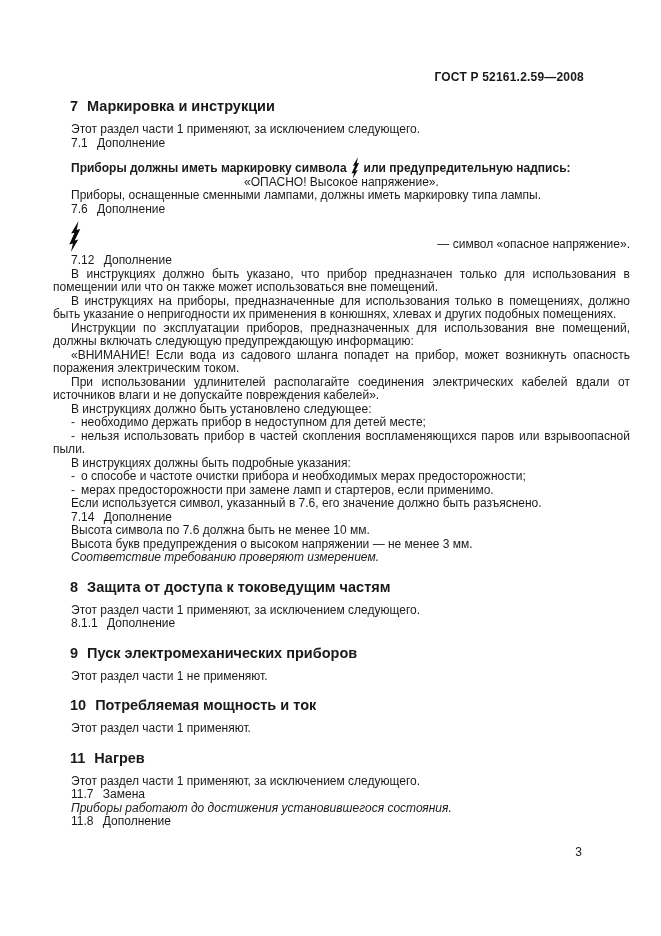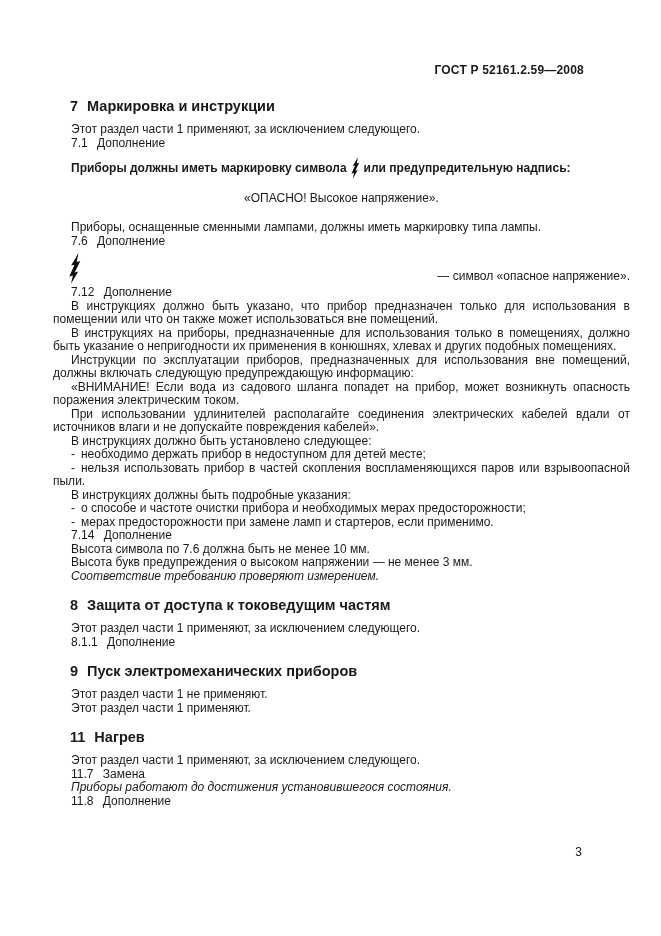--- a/index.html
+++ b/index.html
@@ -4,33 +4,33 @@
 <style>
   html,body { margin:0; padding:0; }
   body {
     width:661px; height:936px; background:#ffffff;
     font-family:"Liberation Sans", sans-serif; color:#1a1a1a;
   }
   .page {
     position:relative; width:661px; height:936px; background:#fff; overflow:hidden;
   }
   .doc-header {
-    position:absolute; top:63px; right:77px;
+    position:absolute; top:70px; right:77px;
     font-size:12px; font-weight:bold; letter-spacing:0.2px;
   }
   .page-body {
     position:absolute; top:84px; left:53px; width:577px;
     font-size:12px; line-height:13.5px;
   }
   .para {
     margin:0; text-indent:18px; text-align:justify;
   }
   .para.italic { font-style:italic; }
   .center-line {
-    margin:16px; text-align:center; text-indent:0;
+    margin:0; text-align:center; text-indent:0;
   }
   .section-heading {
     font-size:14.5px; line-height:18px; font-weight:bold;
     margin:13px 0 8px 0; padding-left:17px;
   }
   .section-heading .h2num { margin-right:9px; }
   .sym-para { margin-top:12px;font-weight:bold; }
   .inline-bolt { vertical-align:middle; margin:-9px 4px -7px 4px; }
   .symbol-row {
     display:flex; align-items:flex-end;
@@ -67,29 +67,31 @@
       <p class="para">В инструкциях на приборы, предназначенные для использования только в помещениях, должно быть указание о непригодности их применения в конюшнях, хлевах и других подобных помещениях.</p>
       <p class="para">Инструкции по эксплуатации приборов, предназначенных для использования вне помещений, должны включать следующую предупреждающую информацию:</p>
       <p class="para">«ВНИМАНИЕ! Если вода из садового шланга попадет на прибор, может возникнуть опасность поражения электрическим током.</p>
       <p class="para">При использовании удлинителей располагайте соединения электрических кабелей вдали от источников влаги и не допускайте повреждения кабелей».</p>
       <p class="para">В инструкциях должно быть установлено следующее:</p>
       <p class="para">- необходимо держать прибор в недоступном для детей месте;</p>
       <p class="para">- нельзя использовать прибор в частей скопления воспламеняющихся паров или взрывоопасной пыли.</p>
       <p class="para">В инструкциях должны быть подробные указания:</p>
       <p class="para">- о способе и частоте очистки прибора и необходимых мерах предосторожности;</p>
       <p class="para">- мерах предосторожности при замене ламп и стартеров, если применимо.</p>
+      <p class="para">Если используется символ, указанный в 7.6, его значение должно быть разъяснено.</p>
       <p class="para">7.14  Дополнение</p>
       <p class="para">Высота символа по 7.6 должна быть не менее 10 мм.</p>
       <p class="para">Высота букв предупреждения о высоком напряжении — не менее 3 мм.</p>
       <p class="para italic">Соответствие требованию проверяют измерением.</p>
       <div class="section-heading"><span class="h2num">8</span><span>Защита от доступа к токоведущим частям</span></div>
       <p class="para">Этот раздел части 1 применяют, за исключением следующего.</p>
       <p class="para">8.1.1  Дополнение</p>
       <div class="section-heading"><span class="h2num">9</span><span>Пуск электромеханических приборов</span></div>
       <p class="para">Этот раздел части 1 не применяют.</p>
+      <div class="section-heading"><span class="h2num">10</span><span>Потребляемая мощность и ток</span></div>
       <p class="para">Этот раздел части 1 применяют.</p>
       <div class="section-heading"><span class="h2num">11</span><span>Нагрев</span></div>
       <p class="para">Этот раздел части 1 применяют, за исключением следующего.</p>
       <p class="para">11.7  Замена</p>
       <p class="para italic">Приборы работают до достижения установившегося состояния.</p>
       <p class="para">11.8  Дополнение</p>
     </div>
   <div class="page-num">3</div>
 </div>
 

